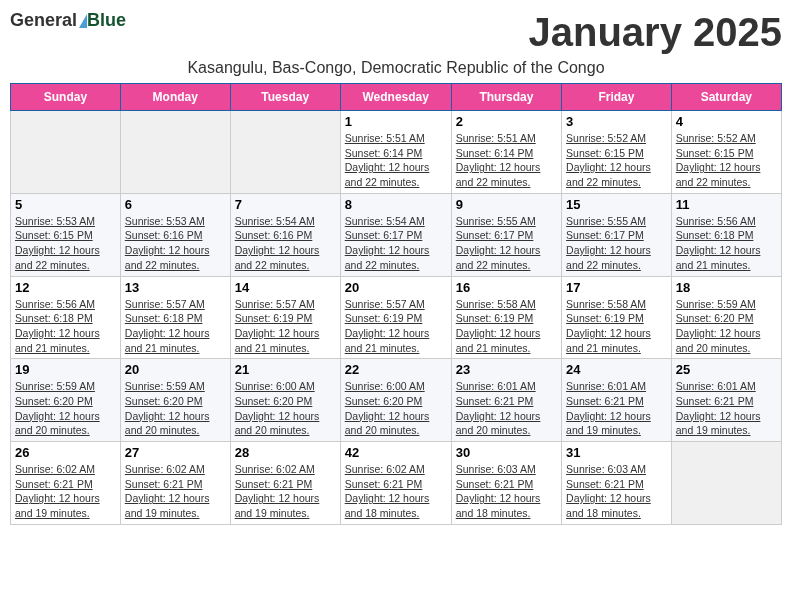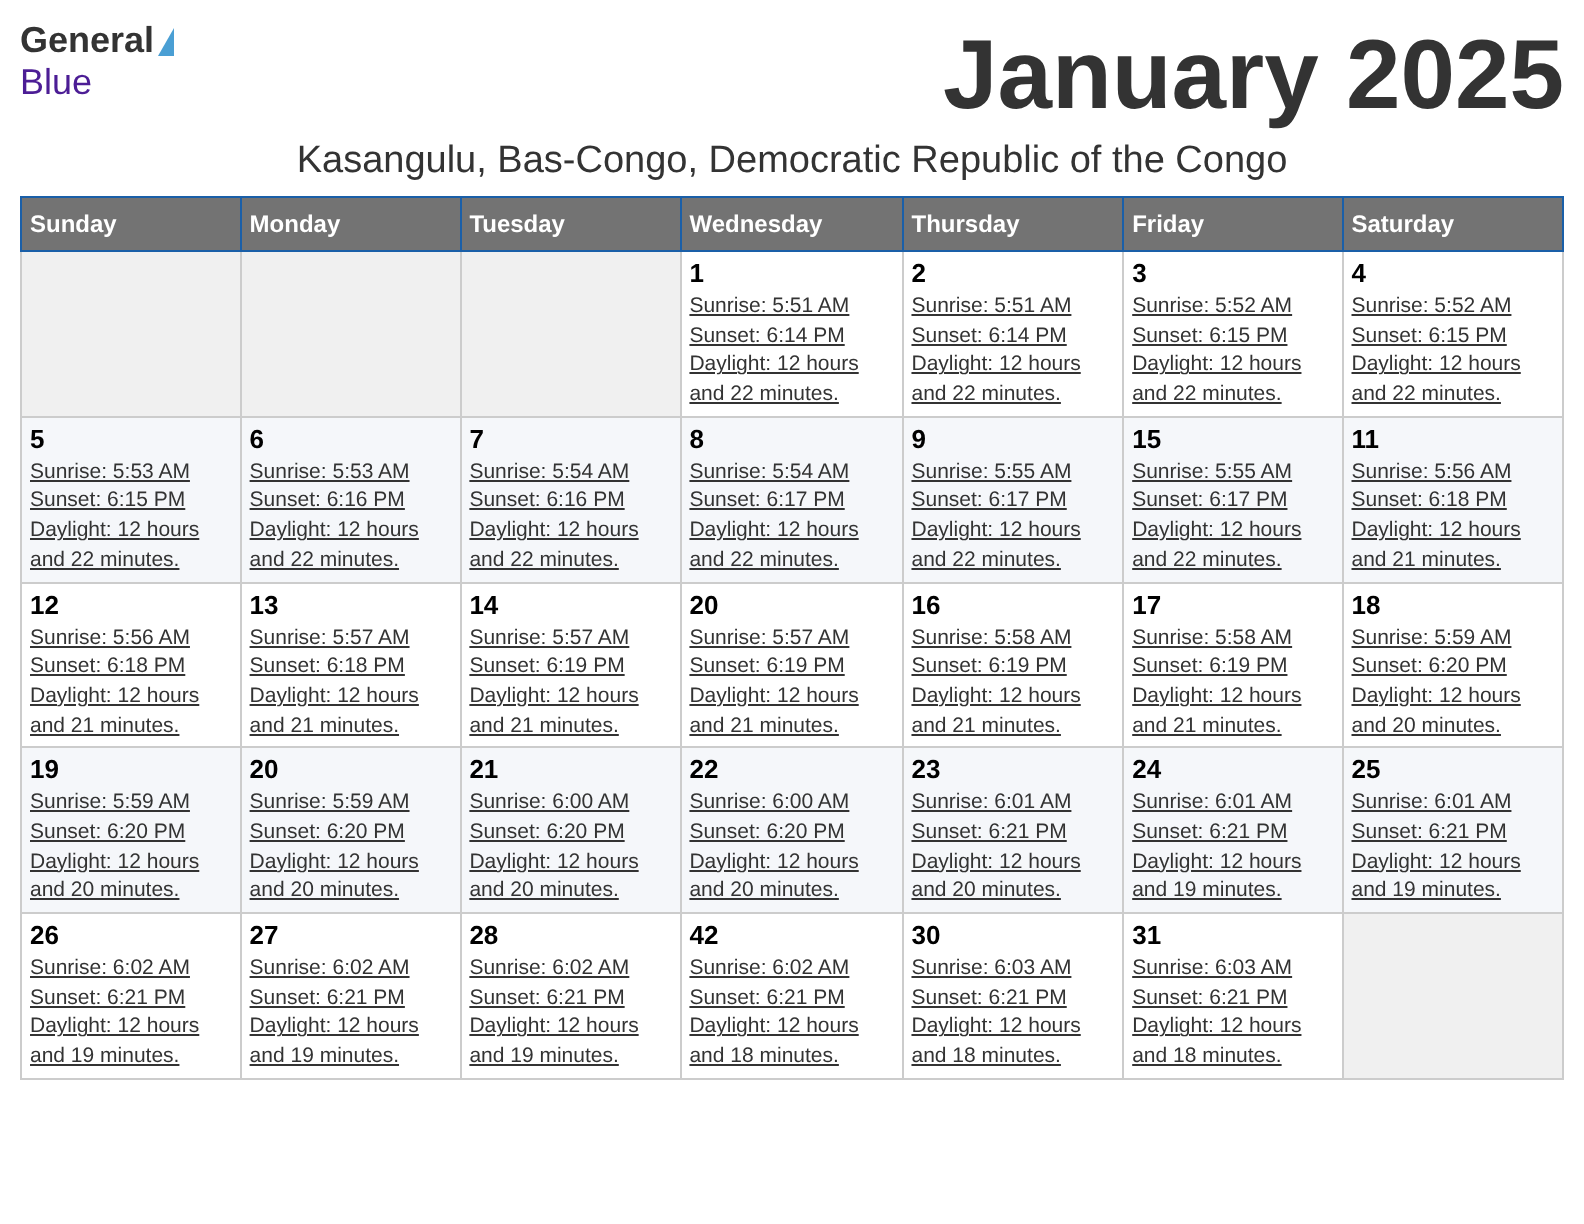--- a/index.html
+++ b/index.html
@@ -11,64 +11,64 @@
       padding: 10px;
     }
     .header {
       display: flex;
       justify-content: space-between;
       align-items: flex-start;
       margin-bottom: 4px;
     }
     .logo {
       display: flex;
-      flex-direction: column;
+      flex-direction: row;
       align-items: flex-start;
     }
     .logo-general {
       font-size: 18px;
       font-weight: bold;
       color: #333;
     }
     .logo-blue {
       font-size: 18px;
-      font-weight: normal;
-      color: #4c1d95;
+      font-weight: bold;
+      color: #14532d;
     }
     .logo-triangle {
       display: inline-block;
       width: 0;
       height: 0;
       border-left: 8px solid transparent;
       border-bottom: 14px solid #4a9fd4;
       margin-left: 2px;
       vertical-align: middle;
     }
     .month-title {
-      font-size: 49px;
+      font-size: 40px;
       font-weight: bold;
       color: #333;
       text-align: center;
     }
     .subtitle {
       text-align: center;
-      font-size: 19px;
+      font-size: 16px;
       color: #333;
       margin-bottom: 6px;
       font-weight: normal;
     }
     table {
       width: 100%;
       border-collapse: collapse;
       font-size: 11px;
     }
     thead tr th {
-      background-color: #737373;
+      background-color: #ec4899;
       color: #fff;
-      text-align: left;
+      text-align: center;
       padding: 6px 4px;
       font-size: 12px;
       border: 1px solid #1a5fa8;
     }
     tbody tr td {
       border: 1px solid #ccc;
       vertical-align: top;
       padding: 3px 4px;
       min-height: 80px;
       height: 80px;

